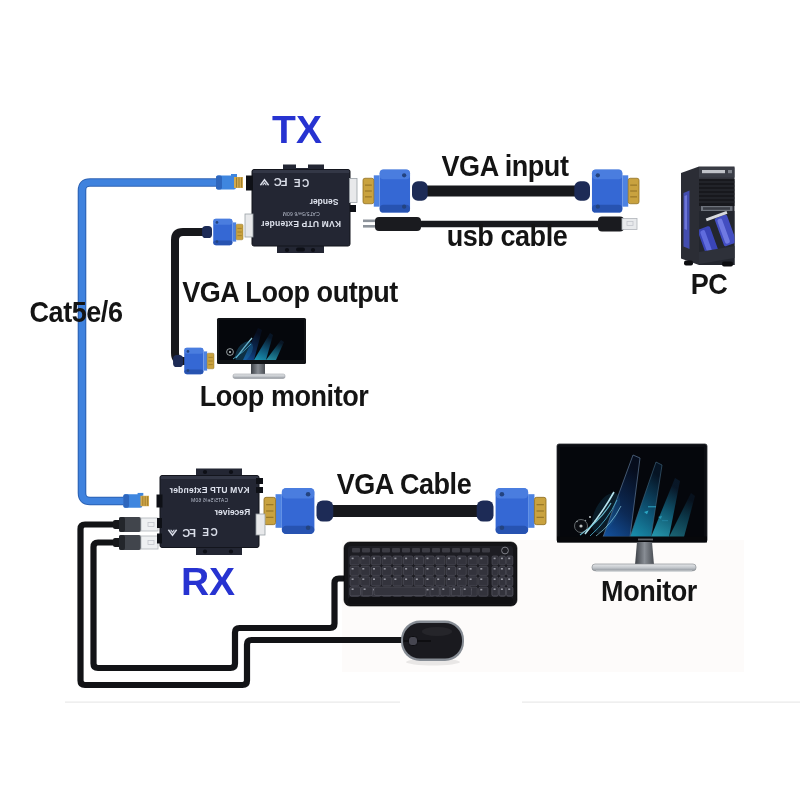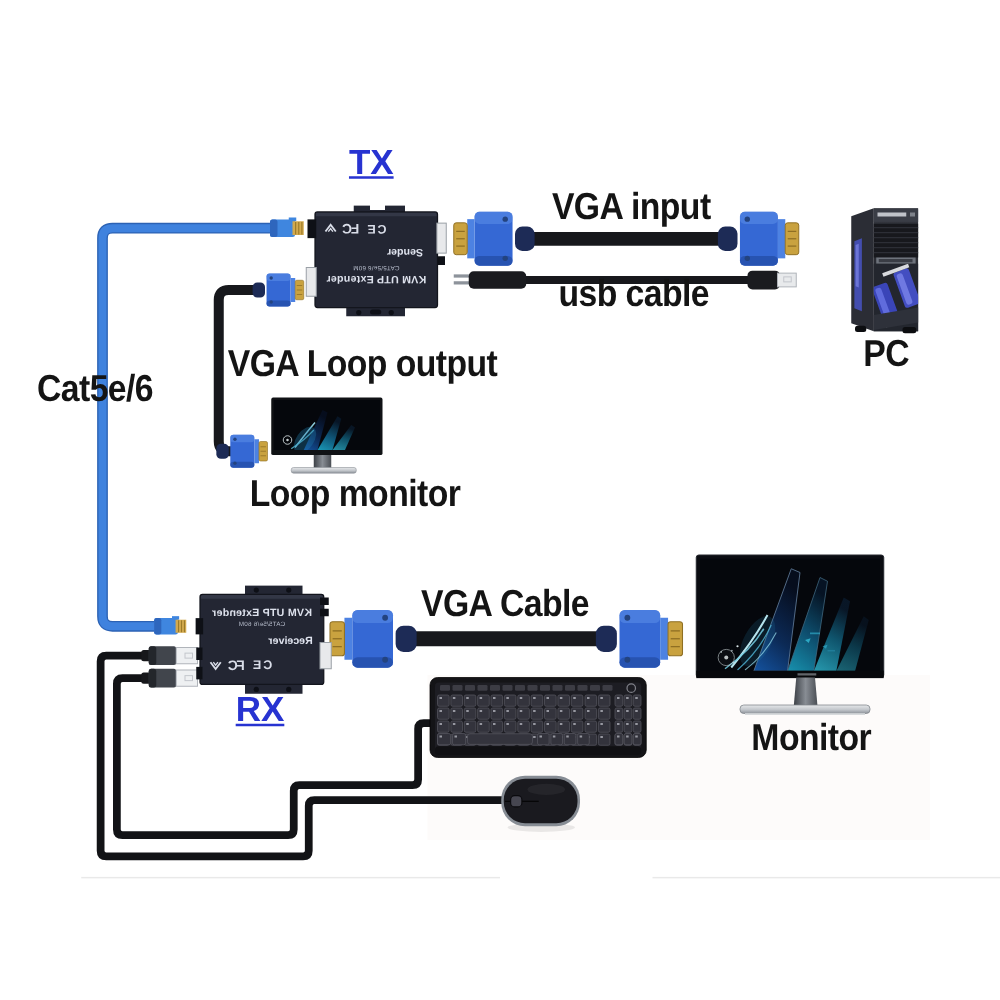--- a/index.html
+++ b/index.html
@@ -2,21 +2,21 @@
 <html style="--page-bg: #ffffff; --label-ink: #141414; --accent-blue: #2733d1; --cable-blue: #3f82de; --cable-black: #17181c; --vga-blue: #3568d4; --gold: #c9a23f; --box-body: #232633;"><head>
 <meta charset="utf-8">
 <style>
   html,body{margin:0;padding:0;background:#ffffff;}
   .stage{position:relative;width:800px;height:800px;background:var(--page-bg,#fff);overflow:hidden;
          font-family:"Liberation Sans","DejaVu Sans",sans-serif;}
   .stage > svg{position:absolute;left:0;top:0;}
   .label{position:absolute;white-space:nowrap;color:var(--label-ink,#111);
          font-weight:bold;font-size:30px;letter-spacing:-0.5px;transform:translate(-50%,-50%) scaleX(0.9) translateZ(0);}
   .unit-tag{position:absolute;white-space:nowrap;color:var(--accent-blue,#2733d1);
-            font-weight:bold;font-size:28px;letter-spacing:0px;transform:translate(-50%,-50%) translateZ(0);text-decoration:underline;}
+            font-weight:bold;font-size:39px;letter-spacing:0px;transform:translate(-50%,-50%) translateZ(0);}
   
   .face{position:absolute;display:flex;flex-direction:column;align-items:center;color:#fff;}
   .face-tx{left:252px;top:170px;width:98px;height:75px;transform:rotate(180deg);}
   .face-rx{left:161px;top:476px;width:97px;height:71px;transform:scaleX(-1);}
   .face-title{font-weight:bold;font-size:8.5px;letter-spacing:0.2px;margin-top:16px;color:#dde1ec;}
   .face-rx .face-title{margin-top:9px;}
   .face-sub{font-size:5px;letter-spacing:0.2px;margin-top:1.5px;color:#b9bfce;}
   .face-role{font-weight:bold;font-size:8.5px;margin-top:4px;color:#dfe3ee;transform:translateX(-23px);}
   .face-logos{display:flex;align-items:center;gap:5px;margin-top:9px;transform:translateX(17px);}
   .face-rx .face-logos{margin-top:10px;}
@@ -452,21 +452,21 @@
     <ellipse cx="433" cy="662" rx="27" ry="3.5" fill="rgba(0,0,0,0.08)"></ellipse>
     <rect x="401" y="620.5" width="63" height="40.5" rx="19" fill="#868c94"></rect>
     <rect x="403" y="623" width="59" height="35.5" rx="17" fill="#1a1a1f"></rect>
     <path d="M 404 641 L 431 641" stroke="#000" stroke-width="0.9"></path>
     <rect x="408.5" y="636.5" width="9" height="9" rx="3.2" fill="#464650" stroke="#0a0a0d" stroke-width="0.9"></rect>
     <ellipse cx="437" cy="631.5" rx="15" ry="4.5" fill="rgba(255,255,255,0.05)"></ellipse>
   </g>
 </svg>
 
   <div class="unit-tag" style="left:297px;top:130px;">TX</div>
-  <div class="unit-tag" style="left:208px;top:568px;">RX</div>
+  <div class="unit-tag" style="left:208px;top:582px;">RX</div>
   <div class="label" style="left:505px;top:166px;">VGA input</div>
   <div class="label" style="left:507px;top:236px;">usb cable</div>
   <div class="label" style="left:290px;top:292px;">VGA Loop output</div>
   <div class="label" style="left:76px;top:312px;">Cat5e/6</div>
   <div class="label" style="left:284px;top:396px;">Loop monitor</div>
   <div class="label" style="left:709px;top:284px;">PC</div>
   <div class="label" style="left:404px;top:484px;">VGA Cable</div>
   <div class="label" style="left:649px;top:591px;">Monitor</div>
 
   <div class="face face-tx">

